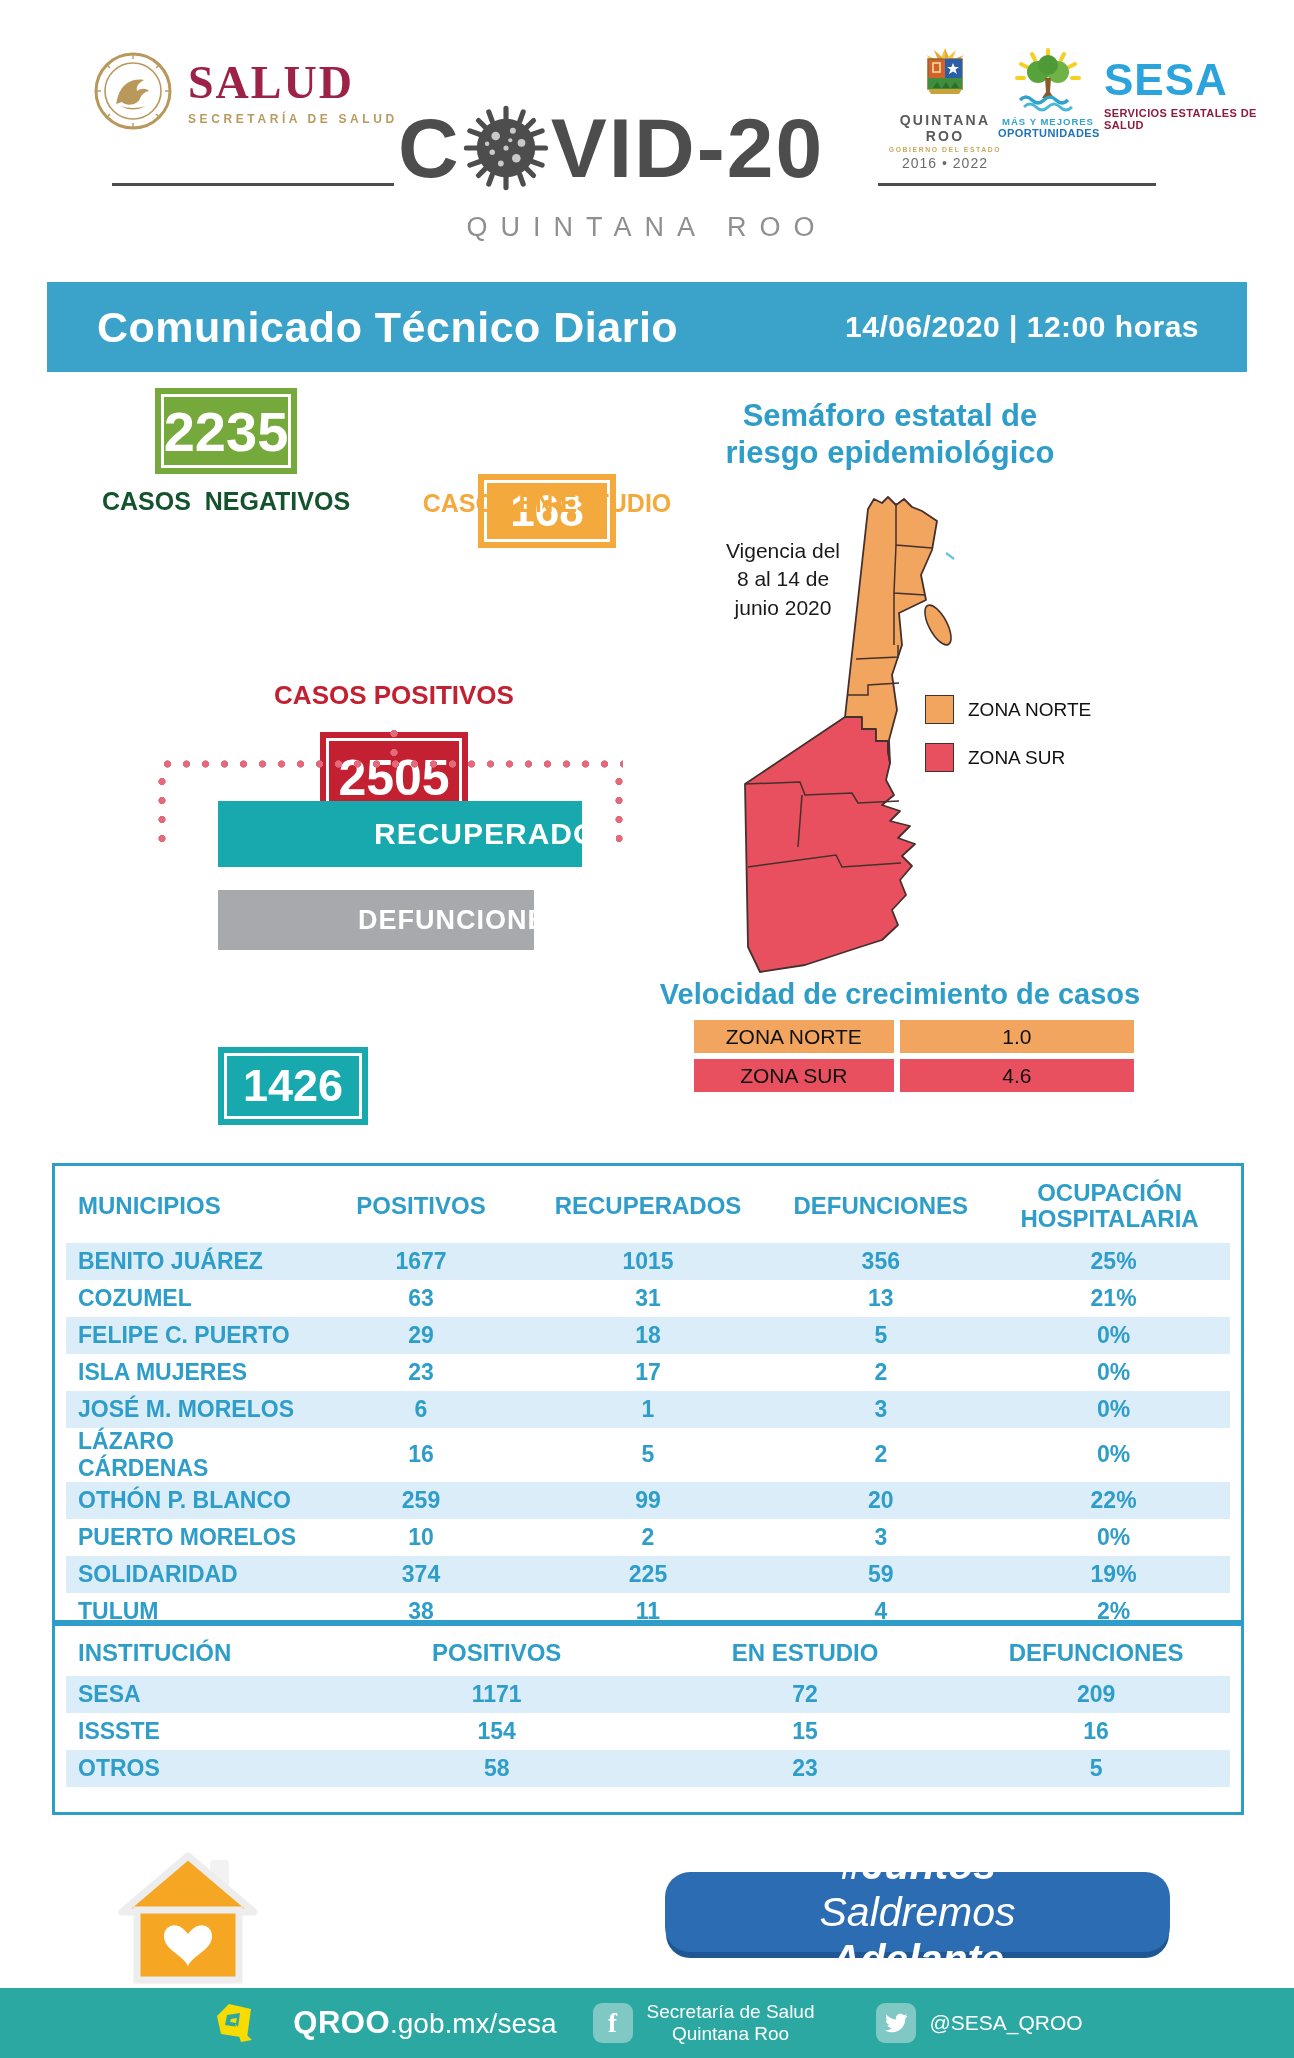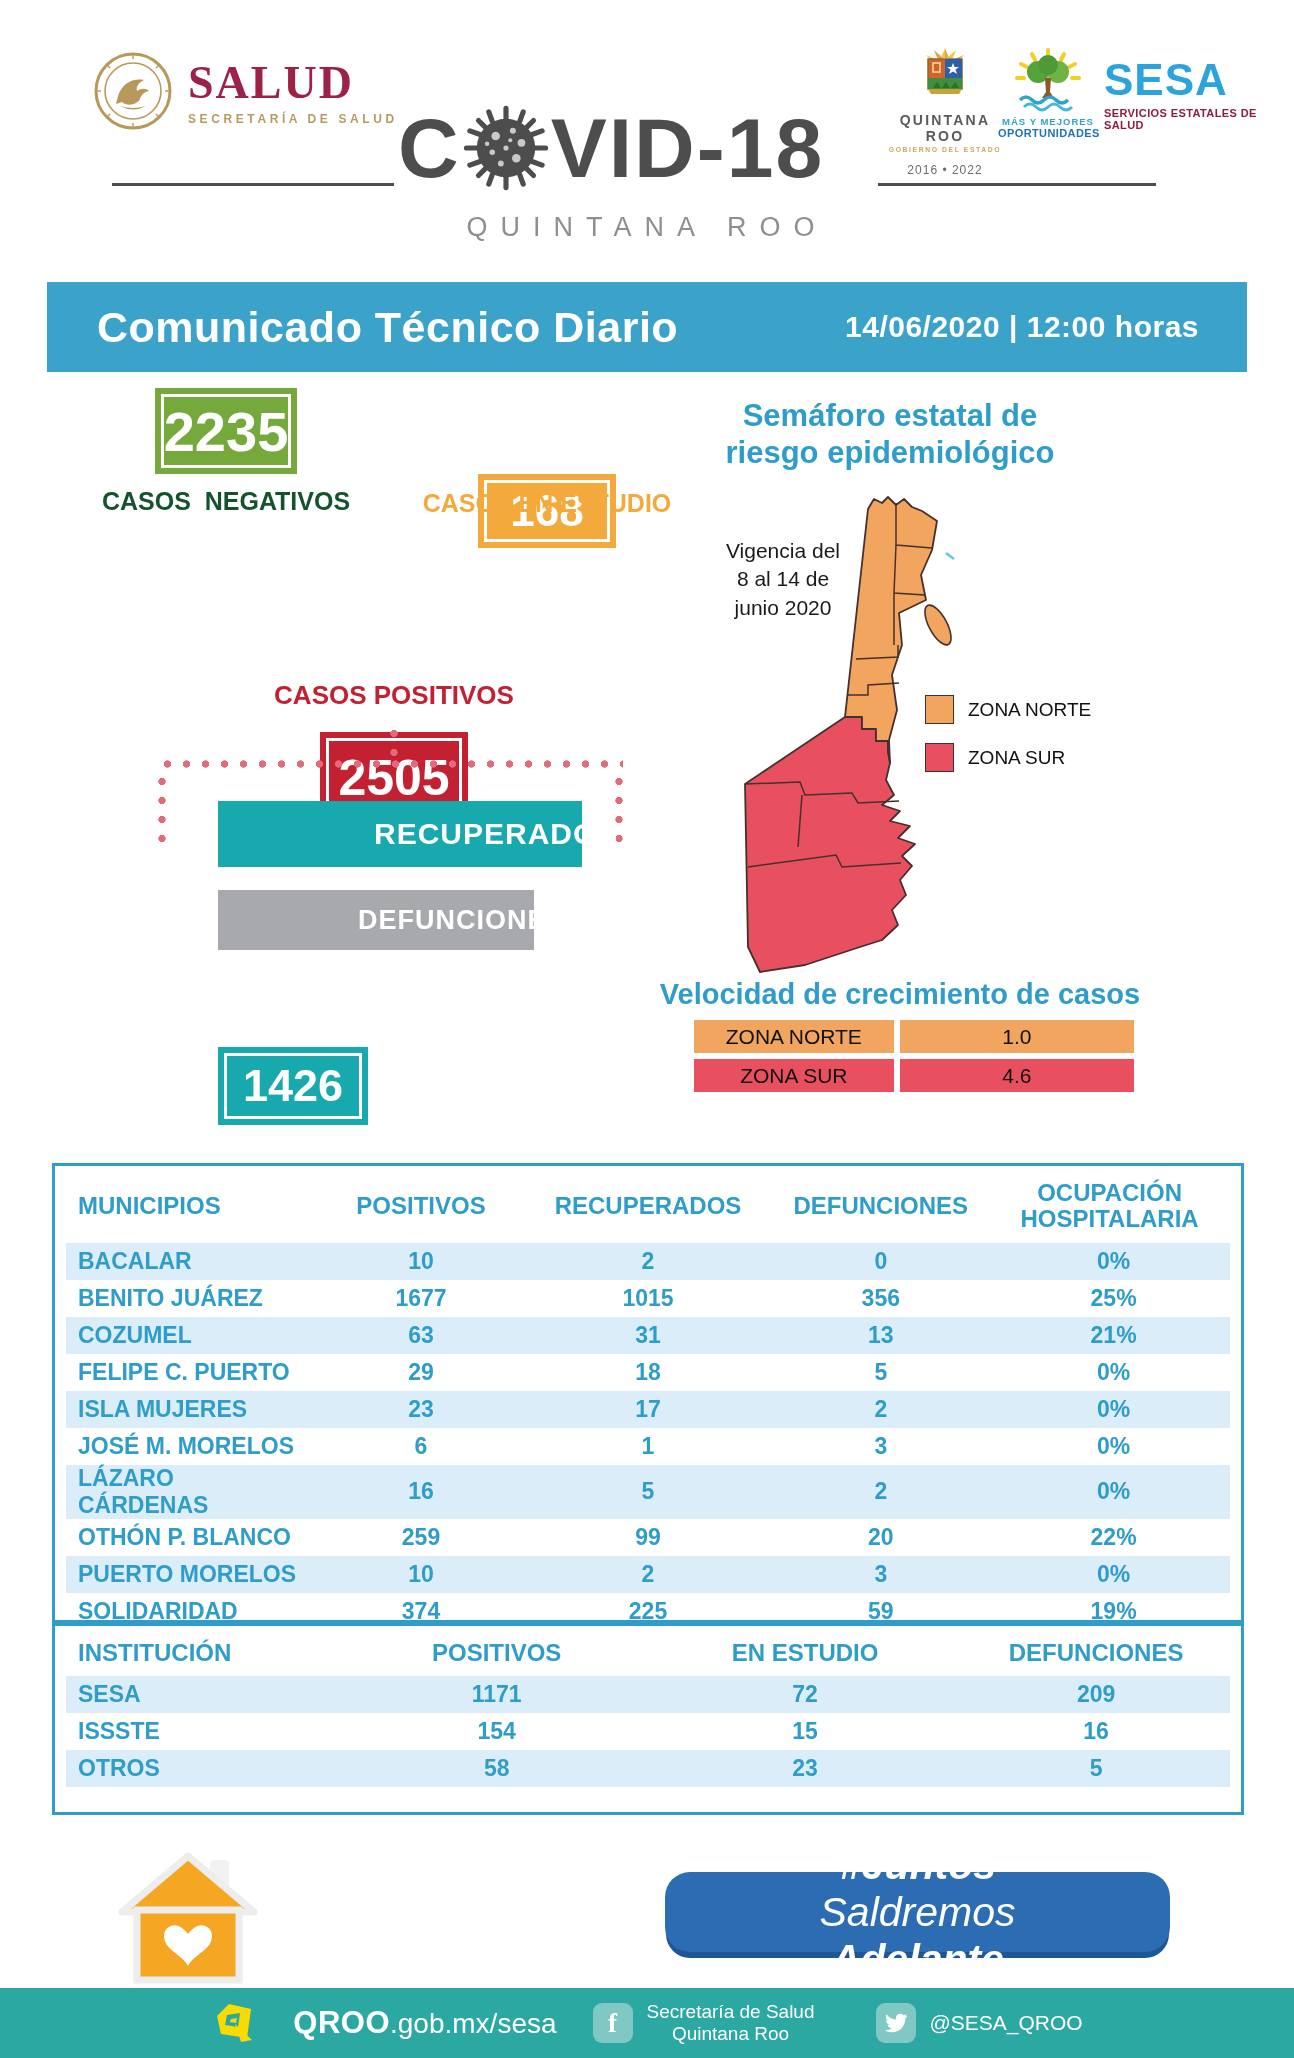--- a/index.html
+++ b/index.html
@@ -5,21 +5,21 @@
   html,body{margin:0;padding:0;background:#e8e8e8;}
   .page{position:relative;width:1294px;height:2058px;background:#ffffff;margin:0 auto;
         font-family:"Liberation Sans",sans-serif;overflow:hidden;}
   .abs{position:absolute;}
 
   
   .salud-title{font-family:"Liberation Serif",serif;font-weight:bold;font-size:46px;color:#9C2247;letter-spacing:2px;line-height:1;}
   .salud-sub{font-size:12px;font-weight:bold;color:#B89B5E;letter-spacing:3.6px;margin-top:6px;}
   .qroo-title{font-size:14px;font-weight:bold;color:#5A5A5A;letter-spacing:2.2px;text-align:center;}
   .qroo-sub{font-size:6.8px;font-weight:bold;color:#C9A95C;letter-spacing:1.6px;text-align:center;margin-top:2px;}
-  .qroo-years{font-size:12px;color:#6B6B6B;text-align:center;margin-top:10px;letter-spacing:1px;}
+  .qroo-years{font-size:14px;color:#6B6B6B;text-align:center;margin-top:2px;letter-spacing:1px;}
   .oport-l1{font-size:9.5px;font-weight:bold;color:#2FA3C9;letter-spacing:1px;text-align:center;}
   .oport-l2{font-size:11px;font-weight:bold;color:#1F72B8;letter-spacing:.4px;text-align:center;}
   .sesa-title{font-size:44px;font-weight:bold;color:#2BA3DC;letter-spacing:1px;line-height:1;}
   .sesa-sub{font-size:11px;font-weight:bold;color:#8E1D3D;letter-spacing:.4px;margin-top:5px;}
 
   
   .hline{height:3px;background:#4D4D4D;}
   .covid-word{font-size:84px;font-weight:bold;color:#4D4D4D;letter-spacing:2px;line-height:1;display:flex;align-items:center;}
   .covid-sub{font-size:27px;color:#8F8F8F;letter-spacing:13px;font-weight:400;}
 
@@ -194,21 +194,21 @@
           <circle cx="58" cy="30" r="3.5"></circle>
           <circle cx="68" cy="44" r="4.5"></circle>
         <circle cx="50" cy="50" r="3"></circle>
           <circle cx="34" cy="55" r="3.2"></circle>
           <circle cx="62" cy="62" r="5"></circle>
         <circle cx="44" cy="68" r="3.4"></circle>
           <circle cx="28" cy="45" r="2.6"></circle>
           <circle cx="55" cy="41" r="2.4"></circle>
       </g>
     </svg>
-      <span>VID-18</span>
+      <span>VID-20</span>
   </div>
   <div class="abs covid-sub" style="left:0;top:212px;width:1294px;text-align:center;">QUINTANA ROO</div>
 
   <div class="abs banner" style="left:47px;top:282px;width:1200px;height:90px;">
     <div class="banner-title">Comunicado Técnico Diario</div>
     <div class="banner-date">14/06/2020 | 12:00 horas</div>
   </div>
 
   <div class="abs numbox box-green" style="left:155px;top:388px;width:142px;height:86px;font-size:56px;">
     <span>2235</span>
@@ -317,27 +317,20 @@
       <thead>
         <tr>
           <th>MUNICIPIOS</th>
           <th>POSITIVOS</th>
           <th>RECUPERADOS</th>
           <th>DEFUNCIONES</th>
           <th style="width:18%;padding-right:8px;">OCUPACIÓN HOSPITALARIA</th>
         </tr>
       </thead>
       <tbody>
-          <tr>
-            <td>BACALAR</td>
-            <td>10</td>
-            <td>2</td>
-            <td>0</td>
-            <td>0%</td>
-          </tr>
           <tr>
             <td>BENITO JUÁREZ</td>
             <td>1677</td>
             <td>1015</td>
             <td>356</td>
             <td>25%</td>
           </tr>
           <tr>
             <td>COZUMEL</td>
             <td>63</td>

